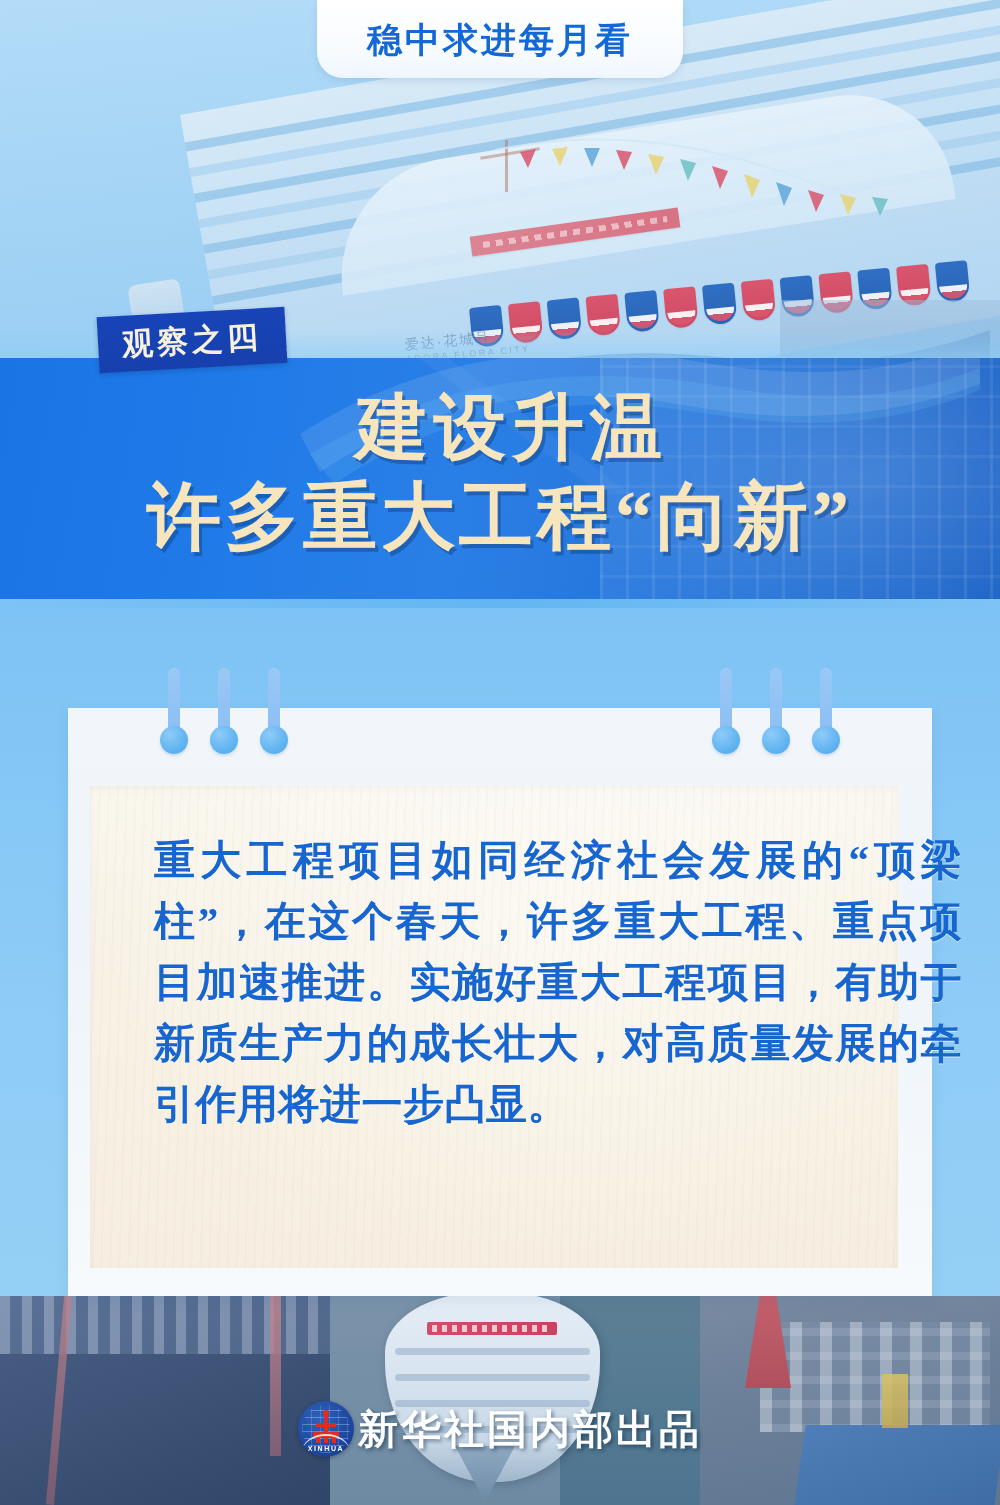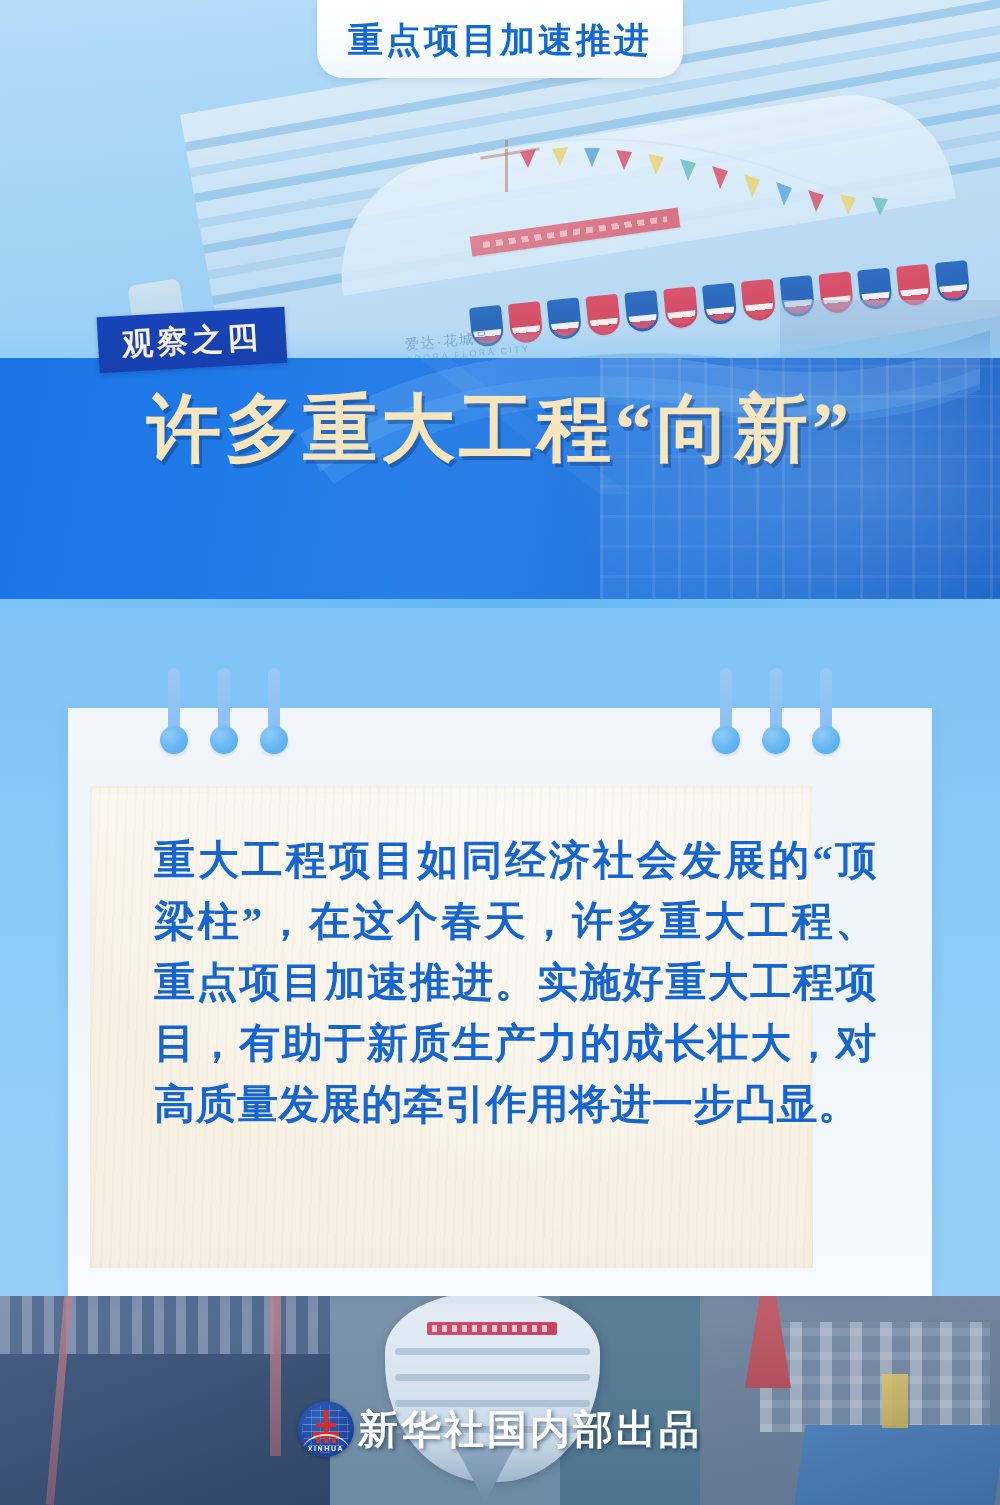--- a/index.html
+++ b/index.html
@@ -194,21 +194,21 @@
   }
 
   
   .card {
     position:absolute; left:68px; top:708px; width:864px; height:588px;
     background:linear-gradient(180deg,#f2f6fb 0%,#eef4fa 40%,#f7fafc 100%);
     box-shadow:0 4px 14px rgba(40,90,150,.10);
     z-index:12;
   }
   .card-inner {
-    position:absolute; left:22px; top:78px; width:723px; height:482px;
+    position:absolute; left:22px; top:78px; width:808px; height:482px;
     background:linear-gradient(180deg,#faf7ef 0%,#f8f2e6 35%,#f7f0e2 75%,#f6eee0 100%);
     box-shadow:0 2px 7px rgba(120,110,85,.08) inset;
   }
   .card-inner::after{
     content:""; position:absolute; inset:0;
     background:
       repeating-linear-gradient(92deg,rgba(190,170,130,.05) 0 2px,transparent 2px 9px),
       radial-gradient(ellipse at 60% 30%, rgba(255,255,255,.5), rgba(255,255,255,0) 70%);
     pointer-events:none;
   }
@@ -450,34 +450,35 @@
     <svg class="wave-swoosh" viewBox="0 0 560 120">
       <path d="M0 90 Q140 40 300 58 Q440 74 560 30 L560 60 Q430 104 290 86 Q150 70 0 115 Z" fill="rgba(40,110,190,.45)"></path>
       <path d="M0 106 Q150 66 300 80 Q430 92 560 52 L560 66 Q430 110 290 98 Q150 86 0 122 Z" fill="rgba(70,185,205,.35)"></path>
     </svg>
 
     <div class="dock-right"></div>
     <div class="top-photo-fade"></div>
   </div>
 
   <div class="tab">
-    <span>重点项目加速推进</span>
+    <span>稳中求进每月看</span>
   </div>
 
   <div class="title-band">
     <div class="band-ghost-left"></div>
     <div class="band-ghost-right"></div>
 
     <svg class="band-ribbon" viewBox="0 0 680 180">
       <path d="M0 120 Q170 10 400 48 Q560 76 680 26 L680 70 Q545 120 390 92 Q175 54 20 158 Z" fill="rgba(255,255,255,.13)"></path>
       <path d="M10 140 Q190 34 420 72 Q570 100 680 54 L680 76 Q560 126 410 100 Q190 64 34 170 Z" fill="rgba(120,200,245,.20)"></path>
       <path d="M60 0 L300 180 L330 180 L90 0 Z" fill="rgba(255,255,255,.05)"></path>
     </svg>
 
     <div class="title-wrap">
+      <div class="t-line t1">建设升温</div>
       <div class="t-line t2">许多重大工程“向新”</div>
     </div>
 
     <div class="band-bottom-line"></div>
   </div>
 
   <div class="obs-tag">
     <span>观察之四</span>
   </div>
 

